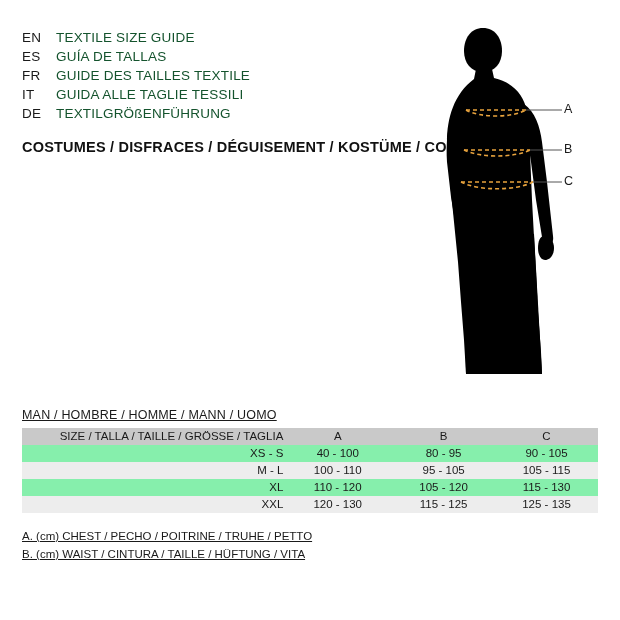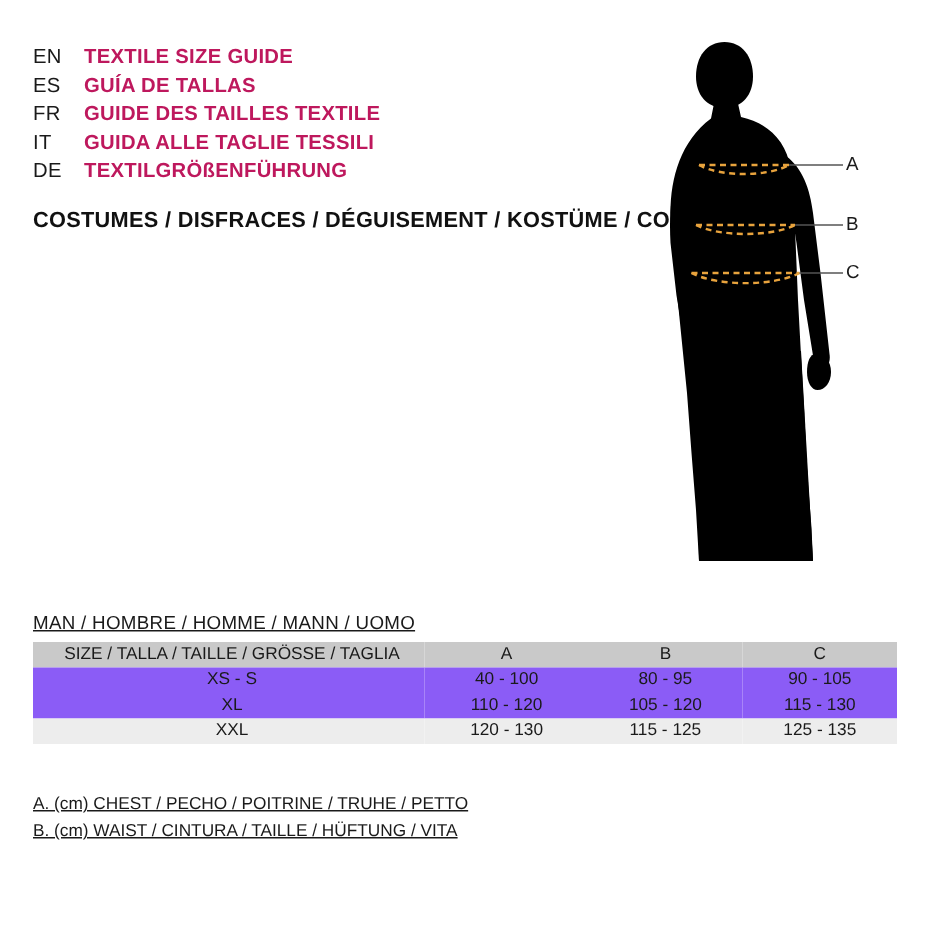--- a/index.html
+++ b/index.html
@@ -35,23 +35,22 @@
     height: 19px;
     font-size: 13.5px;
     letter-spacing: 0.2px;
   }
   .lang-code {
     width: 34px;
     flex: 0 0 34px;
     color: #1a1a1a;
   }
   .lang-text {
-    color: #be185d;
-    white-space: nowrap;
-    font-weight: bold;
+    color: #14532d;
+    white-space: nowrap;
   }
 
   .costumes-title {
     position: absolute;
     left: 22px;
     top: 139px;
     font-size: 14.5px;
     font-weight: bold;
     letter-spacing: 0.2px;
     color: #111;
@@ -111,32 +110,32 @@
   table.size-table td {
     padding: 0;
     height: 17px;
     line-height: 17px;
     font-weight: normal;
     text-align: center;
     white-space: nowrap;
   }
   table.size-table th.col-label,
   table.size-table td.col-label {
-    text-align: center;
+    text-align: right;
     padding-left: 4px;
     width: 258px;
   }
   table.size-table th.col-a,
   table.size-table td.col-a { width: 110px; }
   table.size-table th.col-b,
   table.size-table td.col-b { width: 104px; }
   table.size-table th.col-c,
   table.size-table td.col-c { width: 104px; }
   tr.head-row { background: #c9c9c9; }
-  tr.row-odd { background: #8b5cf6; }
+  tr.row-odd { background: #86efac; }
   tr.row-even { background: #ededed; }
 
   
   .legend {
     position: absolute;
     left: 22px;
     top: 527px;
     font-size: 11.5px;
     color: #1a1a1a;
   }
@@ -244,20 +243,26 @@
         <th class="col-c">C</th>
       </tr>
     </thead>
     <tbody>
       <tr class="row-odd">
         <td class="col-label">XS - S</td>
         <td class="col-a">40 - 100</td>
         <td class="col-b">80 - 95</td>
         <td class="col-c">90 - 105</td>
       </tr>
+      <tr class="row-even">
+        <td class="col-label">M - L</td>
+        <td class="col-a">100 - 110</td>
+        <td class="col-b">95 - 105</td>
+        <td class="col-c">105 - 115</td>
+      </tr>
       <tr class="row-odd">
         <td class="col-label">XL</td>
         <td class="col-a">110 - 120</td>
         <td class="col-b">105 - 120</td>
         <td class="col-c">115 - 130</td>
       </tr>
       <tr class="row-even">
         <td class="col-label">XXL</td>
         <td class="col-a">120 - 130</td>
         <td class="col-b">115 - 125</td>

